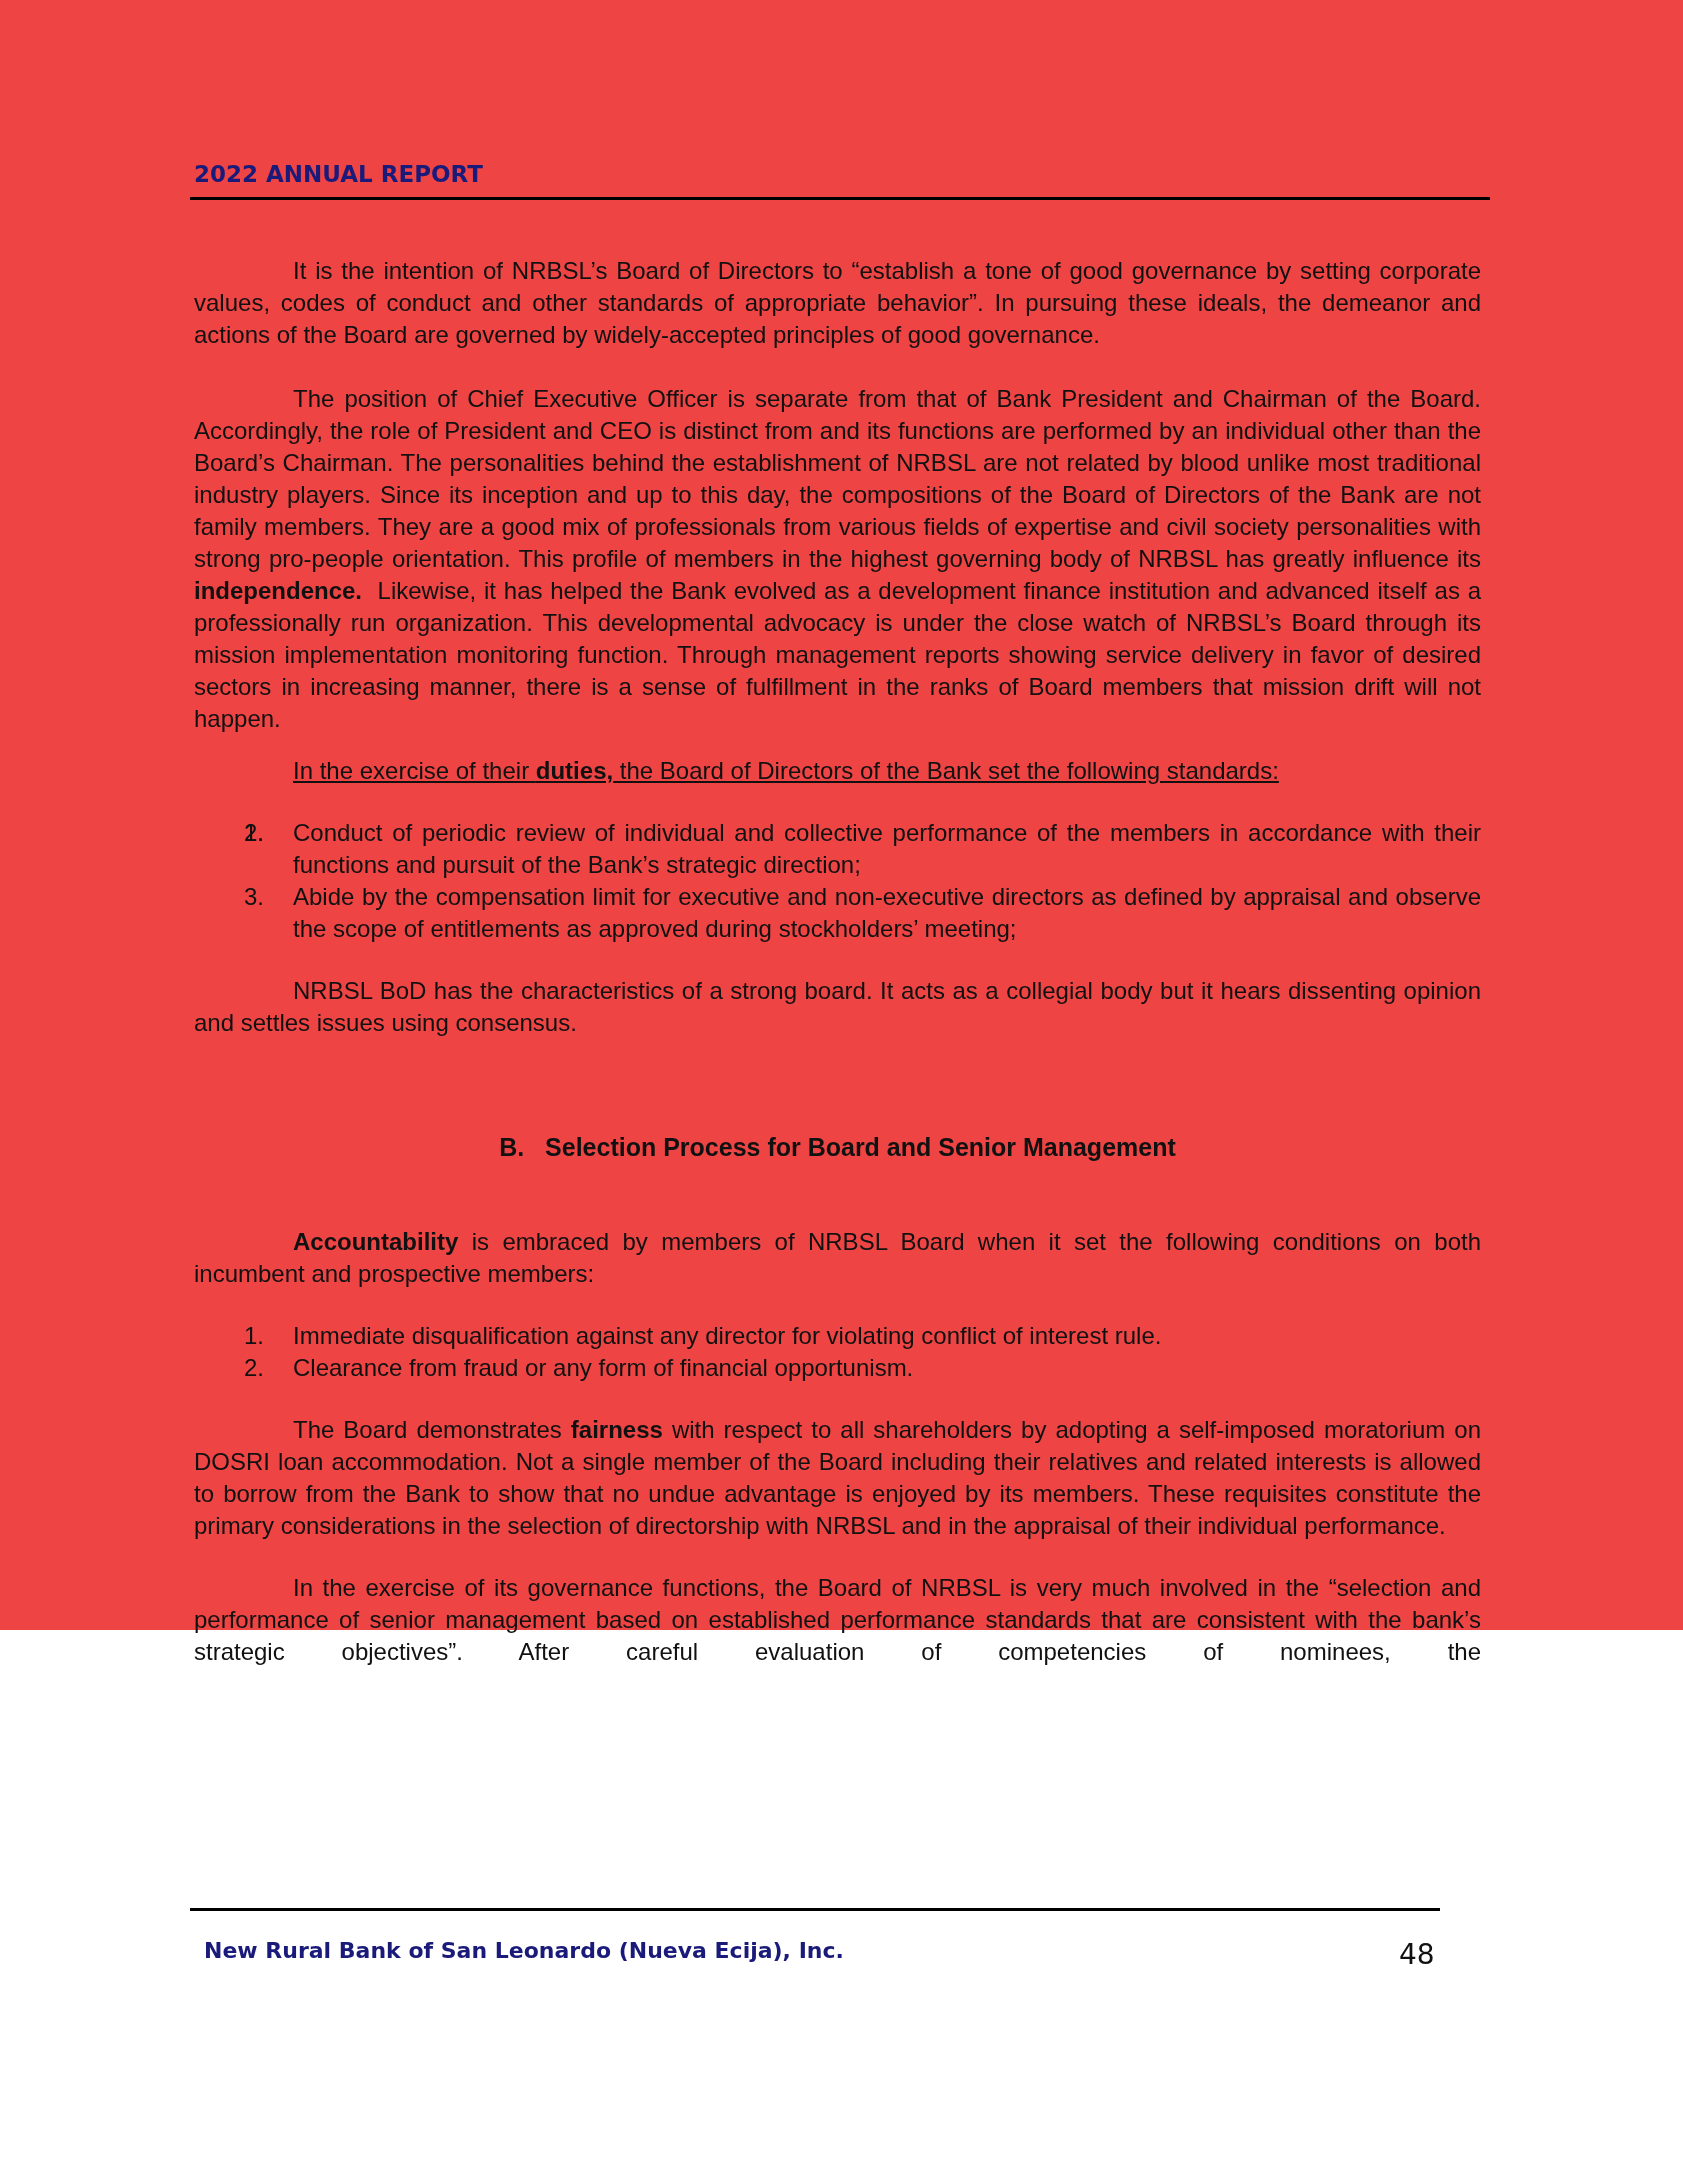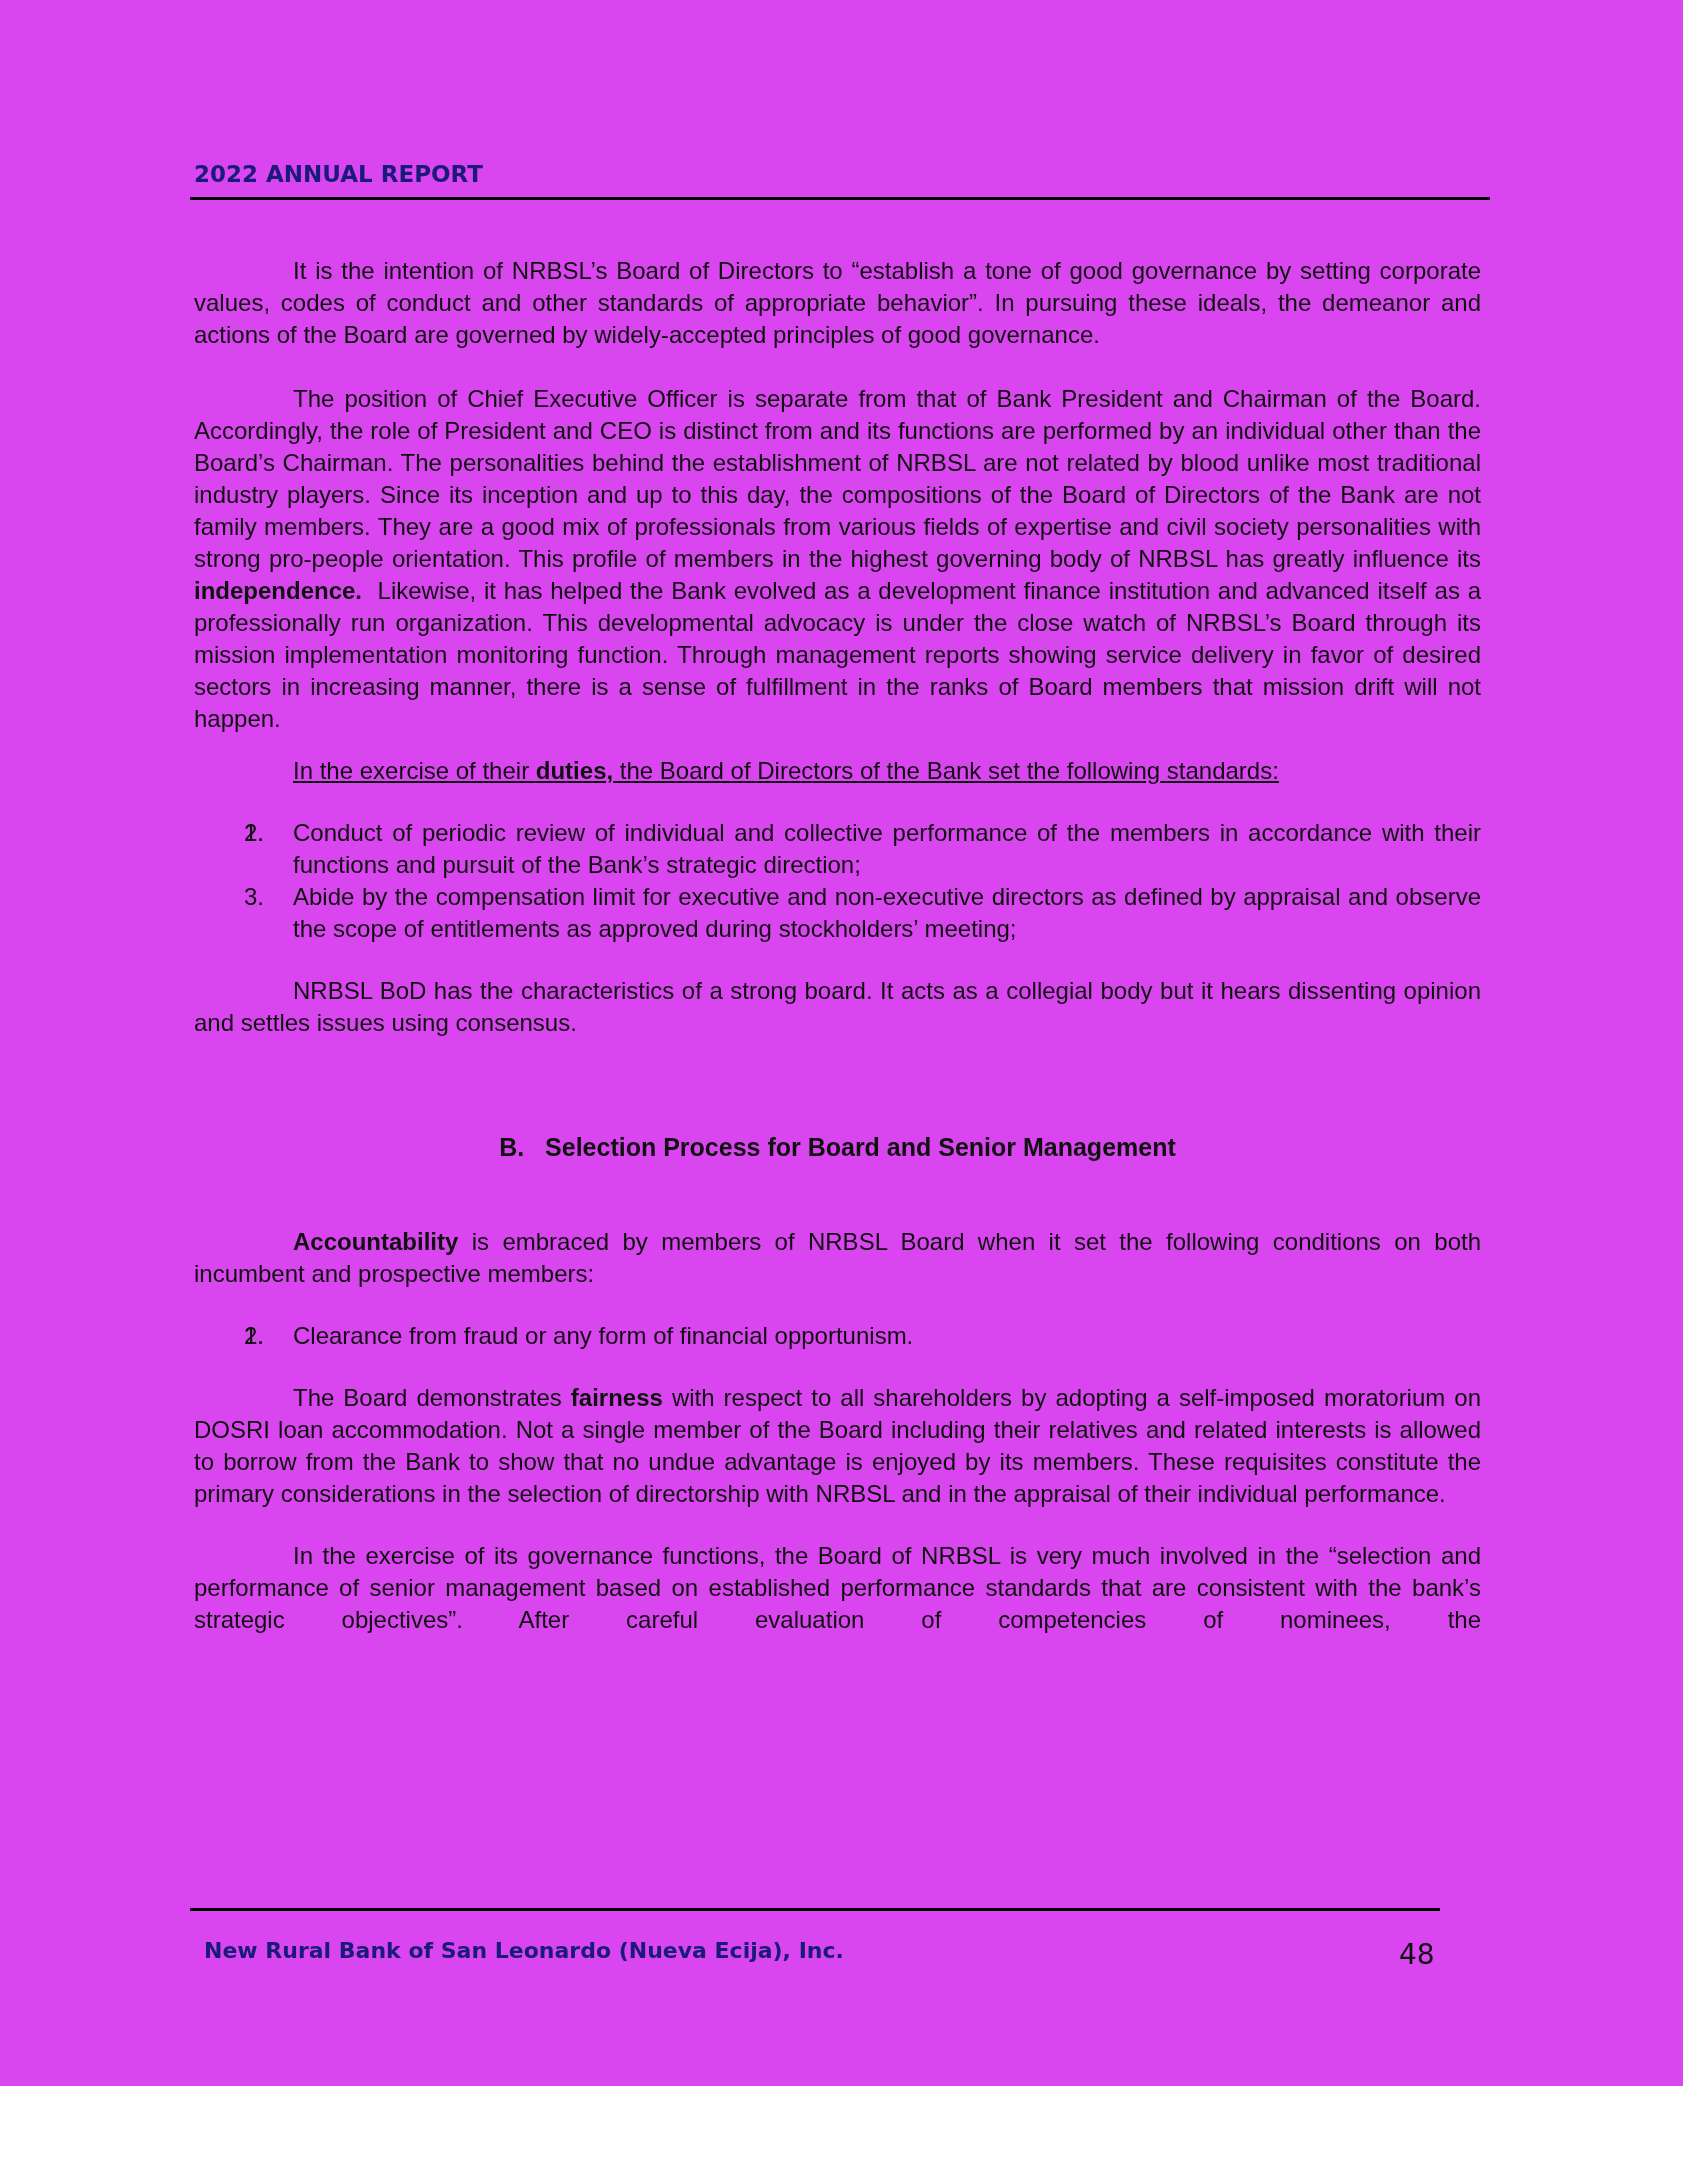--- a/index.html
+++ b/index.html
@@ -1,17 +1,17 @@
 <!DOCTYPE html>
 <html><head>
 <meta charset="utf-8">
 <style>
   html, body { margin: 0; padding: 0; background: #ffffff; }
   body { width: 1683px; height: 2178px; position: relative; overflow: hidden; }
-  .page { position: absolute; left: 0; top: 0; width: 1683px; height: 2086px; background: #d946ef; }
+  .page { position: absolute; left: 0; top: 0; width: 1683px; height: 1630px; background: #ef4444; }
   .hdr-title {
     position: absolute; left: 194px; top: 161px;
     font-family: "DejaVu Sans", sans-serif; font-weight: bold;
     font-size: 23px; color: #1a1a7a; letter-spacing: 0px;
   }
   .rule { position: absolute; background: #000; height: 3px; }
   .rule.top { left: 190px; top: 197px; width: 1300px; }
   .rule.bottom { left: 190px; top: 1908px; width: 1250px; }
   .content {
     position: absolute; left: 194px; top: 224px; width: 1287px;
@@ -74,21 +74,21 @@
     <p class="p">NRBSL BoD has the characteristics of a strong board. It acts as a collegial body but it hears dissenting opinion and settles issues using consensus.</p>
     <div class="gap-big" style="height:92px"></div>
 
     <h2 class="section-title" style="white-space:pre">B.   Selection Process for Board and Senior Management</h2>
     <div class="gap-p" style="height:63px"></div>
 
     <p class="p"><b>Accountability</b><span> is embraced by members of NRBSL Board when it set the following conditions on both incumbent and prospective members:</span></p>
     <div class="gap-p" style="height:30px"></div>
 
     <ol class="list">
-      <li><span class="num">1.</span></li>
+      <li><span class="num">1.</span><span>Immediate disqualification against any director for violating conflict of interest rule.</span></li>
       <li><span class="num">2.</span><span>Clearance from fraud or any form of financial opportunism.</span></li>
     </ol>
     <div class="gap-p" style="height:30px"></div>
 
     <p class="p"><span>The Board demonstrates </span><b>fairness</b><span> with respect to all shareholders by adopting a self-imposed moratorium on DOSRI loan accommodation. Not a single member of the Board including their relatives and related interests is allowed to borrow from the Bank to show that no undue advantage is enjoyed by its members. These requisites constitute the primary considerations in the selection of directorship with NRBSL and in the appraisal of their individual performance.</span></p>
     <div class="gap-p" style="height:30px"></div>
 
     <p class="p" style="text-align-last: justify;">In the exercise of its governance functions, the Board of NRBSL is very much involved in the “selection and performance of senior management based on established performance standards that are consistent with the bank’s strategic objectives”. After careful evaluation of competencies of nominees, the</p>
   </div>
 

